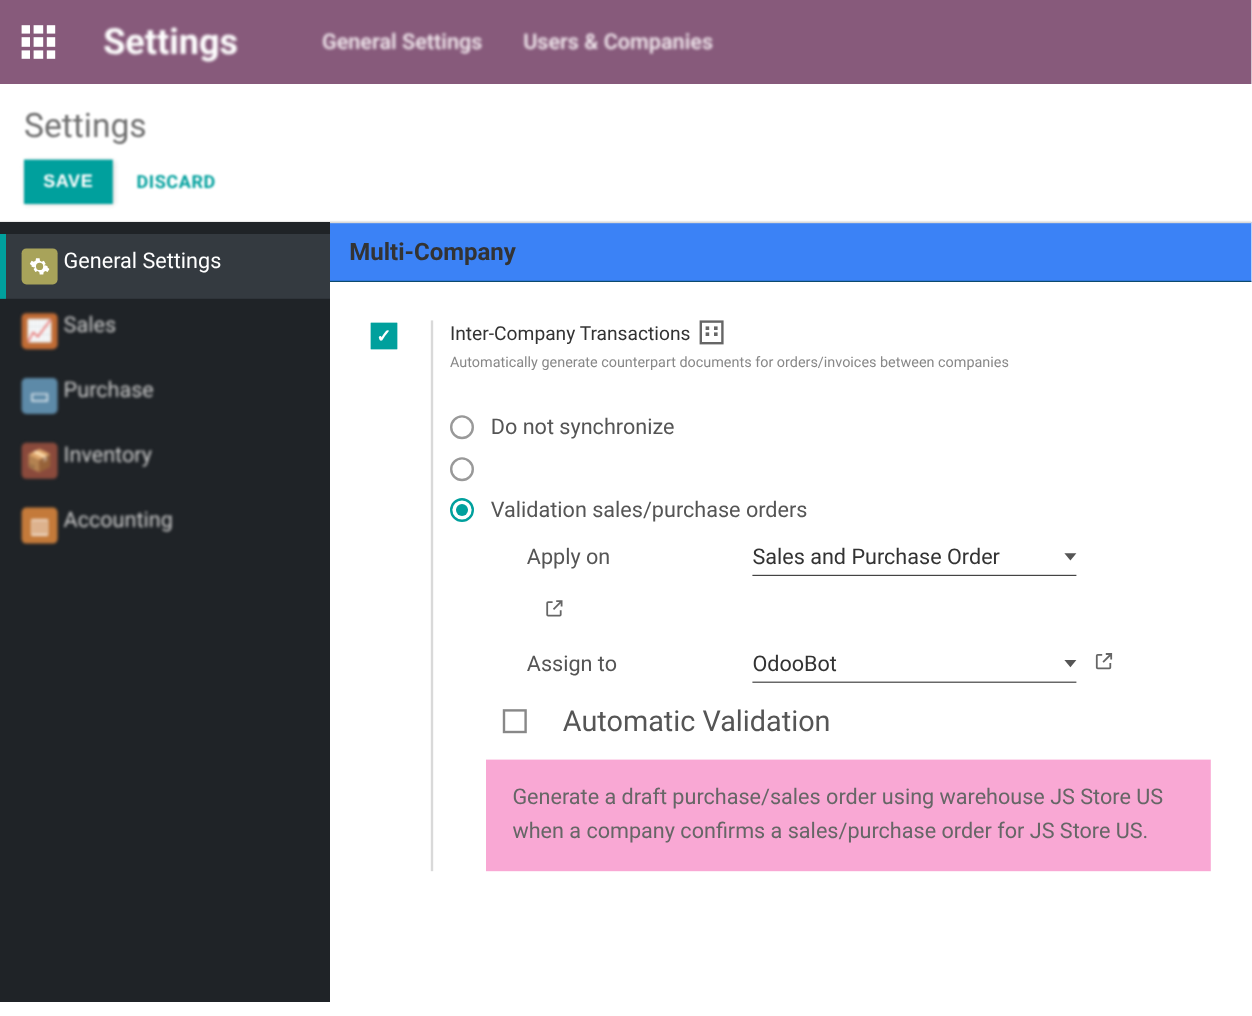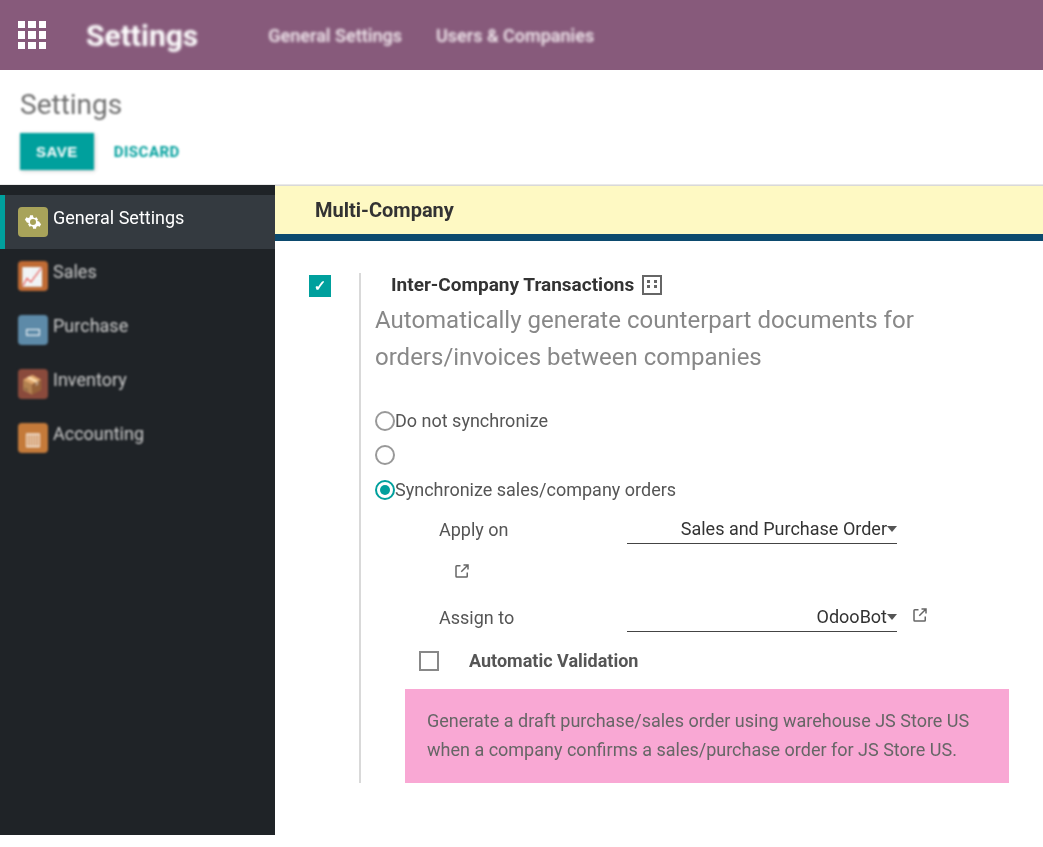--- a/index.html
+++ b/index.html
@@ -114,24 +114,24 @@
   .i-gear { background: #a8a35a; }
   .i-sales { background: #c06b34; }
   .i-purchase { background: #5d8aa8; }
   .i-inventory { background: #8a4a3c; }
   .i-accounting { background: #c47a3a; }
   .main {
     flex: 1;
     background: #fff;
   }
   .section-header {
-    background: #fef9c3;
+    background: #3b82f6;
     border-top: 1px solid #d9d9d9;
-    border-bottom: 7px solid #0c4a6e;
-    padding: 12px 40px;
+    border-bottom: 1px solid #0c4a6e;
+    padding: 12px 16px;
     font-size: 20px;
     font-weight: 700;
     color: #333;
   }
   .setting-block {
     display: flex;
     align-items: flex-start;
     padding: 32px 34px 20px 34px;
     gap: 28px;
   }
@@ -147,54 +147,54 @@
     font-weight: 900;
     margin-top: 2px;
     flex-shrink: 0;
   }
   .setting-content {
     flex: 1;
     border-left: 2px solid #d9d9d9;
     padding-left: 14px;
   }
   .setting-title {
-    font-size: 19px;
-    font-weight: 700;
+    font-size: 16px;
+    font-weight: 400;
     color: #333;
     display: flex;
     align-items: center;
     gap: 8px;
-    margin-left: 16px;
   }
   .bldg-icon {
     width: 20px; height: 20px;
     border: 2px solid #666;
     position: relative;
     display: inline-block;
   }
   .bldg-icon::after {
     content: "";
     position: absolute;
     inset: 3px 3px 5px 3px;
     background:
       linear-gradient(#666,#666) 0 0/3px 3px no-repeat,
       linear-gradient(#666,#666) 7px 0/3px 3px no-repeat,
       linear-gradient(#666,#666) 0 5px/3px 3px no-repeat,
       linear-gradient(#666,#666) 7px 5px/3px 3px no-repeat;
   }
   .setting-desc {
-    font-size: 24px;
+    font-size: 12px;
     color: #888;
     margin-top: 6px;
     line-height: 1.55;
   }
   .radio-group { margin-top: 34px; }
   .radio-row {
     display: flex;
     align-items: center;
+    gap: 14px;
     font-size: 18px;
     color: #555;
     margin-bottom: 14px;
   }
   .radio {
     width: 20px; height: 20px;
     border: 2px solid #999;
     border-radius: 50%;
     position: relative;
     flex-shrink: 0;
@@ -221,21 +221,21 @@
   .field-label {
     width: 188px;
     font-size: 18px;
     color: #555;
   }
   .field-value {
     width: 270px;
     border-bottom: 1px solid #444;
     display: flex;
     align-items: center;
-    justify-content: flex-end;
+    justify-content: space-between;
     font-size: 18px;
     color: #333;
     padding: 4px 0;
   }
   .caret-down {
     width: 0; height: 0;
     border-left: 5px solid transparent;
     border-right: 5px solid transparent;
     border-top: 6px solid #555;
   }
@@ -339,21 +339,21 @@
         <div class="radio-group">
           <div class="radio-row">
             <span class="radio"></span>
             <span>Do not synchronize</span>
           </div>
           <div class="radio-row">
             <span class="radio"></span>
           </div>
           <div class="radio-row">
             <span class="radio checked"></span>
-            <span>Synchronize sales/company orders</span>
+            <span>Validation sales/purchase orders</span>
           </div>
         </div>
 
         <div class="sub-fields">
           <div class="field-row">
             <div class="field-label">Apply on</div>
             <div class="field-value">
               <span>Sales and Purchase Order</span>
               <span class="caret-down"></span>
             </div>
@@ -374,20 +374,20 @@
             <span class="ext-link">
               <svg viewBox="0 0 24 24">
                   <path d="M14 4h6v6M20 4l-9 9M19 14v5a1 1 0 01-1 1H5a1 1 0 01-1-1V6a1 1 0 011-1h5"></path>
                 </svg>
             </span>
           </div>
         </div>
 
         <div class="chk-row">
           <span class="chk-empty"></span>
-          <span style="font-size:18px;color:#555;font-weight:bold;">Automatic Validation</span>
+          <span style="font-size:24px;color:#555;">Automatic Validation</span>
         </div>
 
         <div class="info-box">Generate a draft purchase/sales order using warehouse JS Store US when a company confirms a sales/purchase order for JS Store US.</div>
       </div>
     </div>
   </div>
 </div>
 
 </body></html>

